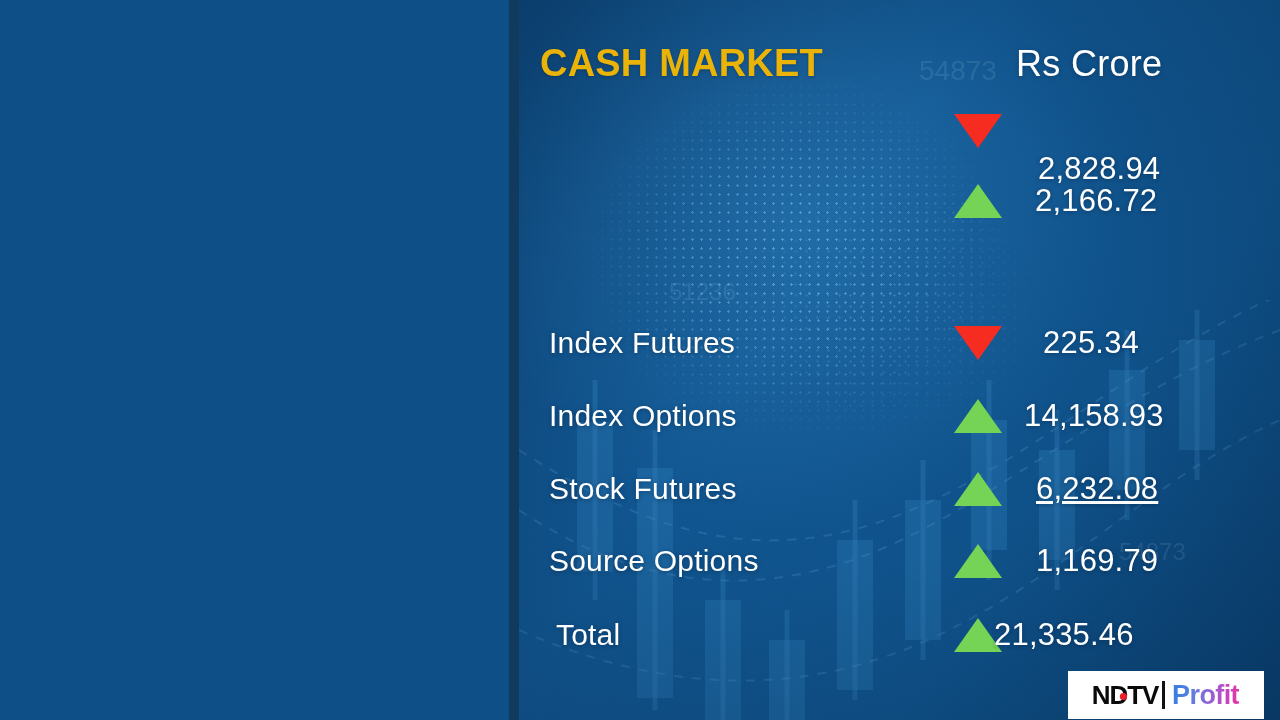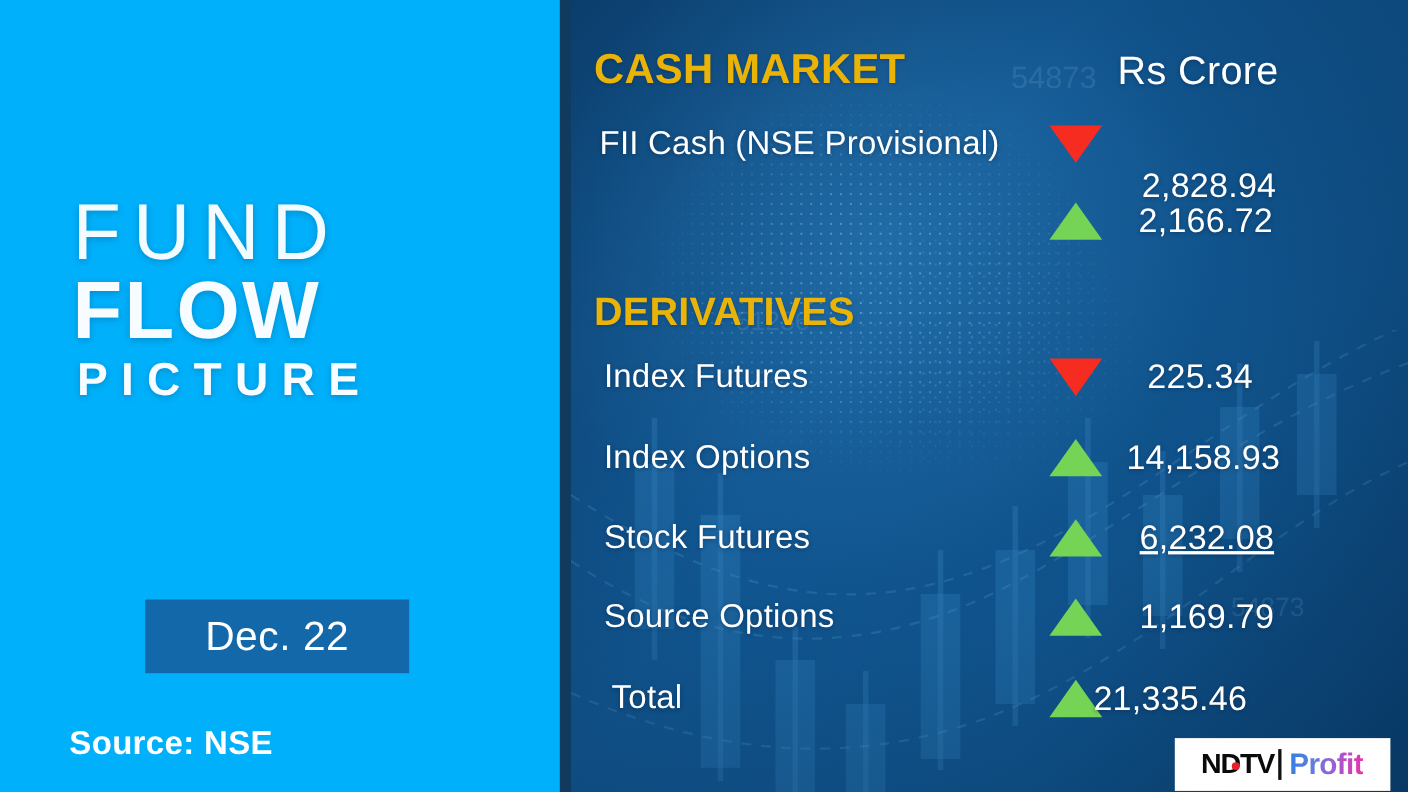--- a/index.html
+++ b/index.html
@@ -209,31 +209,29 @@
     <div class="rp-vignette"></div>
   </div>
 
   <div class="content">
 
     <div class="sec-head" style="left:540px; top:42px; font-size:38px;">CASH MARKET</div>
 
     <div class="unit-head" style="left:1016px; top:43px;">Rs Crore</div>
 
     <div class="row" style="top:108px;">
-      <div class="label" style="left:545px;">FII Cash (NSE Provisional)</div>
       <div class="arrow down" style="left:954px;"></div>
       <div class="value" style="left:1038px;margin-top:38px;">2,828.94</div>
     </div>
 
     <div class="row" style="top:178px;">
       <div class="arrow up" style="left:954px;"></div>
       <div class="value" style="left:1035px;">2,166.72</div>
     </div>
 
-    <div class="sec-head" style="left:540px; top:262px; font-size:36px;">DERIVATIVES</div>
 
     <div class="row" style="top:320px;">
       <div class="label" style="left:549px;">Index Futures</div>
       <div class="arrow down" style="left:954px;"></div>
       <div class="value" style="left:1043px;">225.34</div>
     </div>
 
     <div class="row" style="top:393px;">
       <div class="label" style="left:549px;">Index Options</div>
       <div class="arrow up" style="left:954px;"></div>
@@ -252,33 +250,20 @@
       <div class="value" style="left:1036px;">1,169.79</div>
     </div>
 
     <div class="row" style="top:612px;">
       <div class="label" style="left:556px;">Total</div>
       <div class="arrow up" style="left:954px;"></div>
       <div class="value" style="left:994px;">21,335.46</div>
     </div>
   </div>
 
-  <div class="left-panel">
-    <div class="brand-block">
-      <div class="brand-fund">FUND</div>
-      <div class="brand-flow">FLOW</div>
-      <div class="brand-picture">PICTURE</div>
-    </div>
-
-    <div class="date-badge">
-      <span>Dec. 22</span>
-    </div>
-
-    <div class="source-line">Source: NSE</div>
-  </div>
   <div class="divider-strip"></div>
 
   <div class="logo-box">
     <span class="logo-ndtv">
       <span>NDTV</span>
       <span class="logo-dot"></span>
     </span>
     <span class="logo-bar"></span>
     <span class="logo-profit">Profit</span>
   </div>

